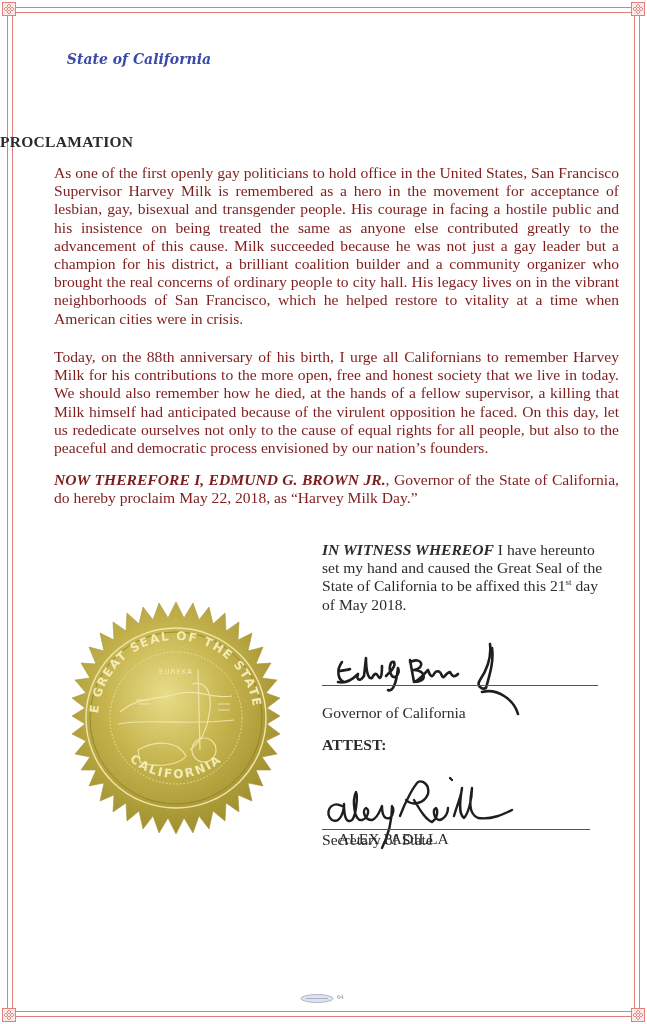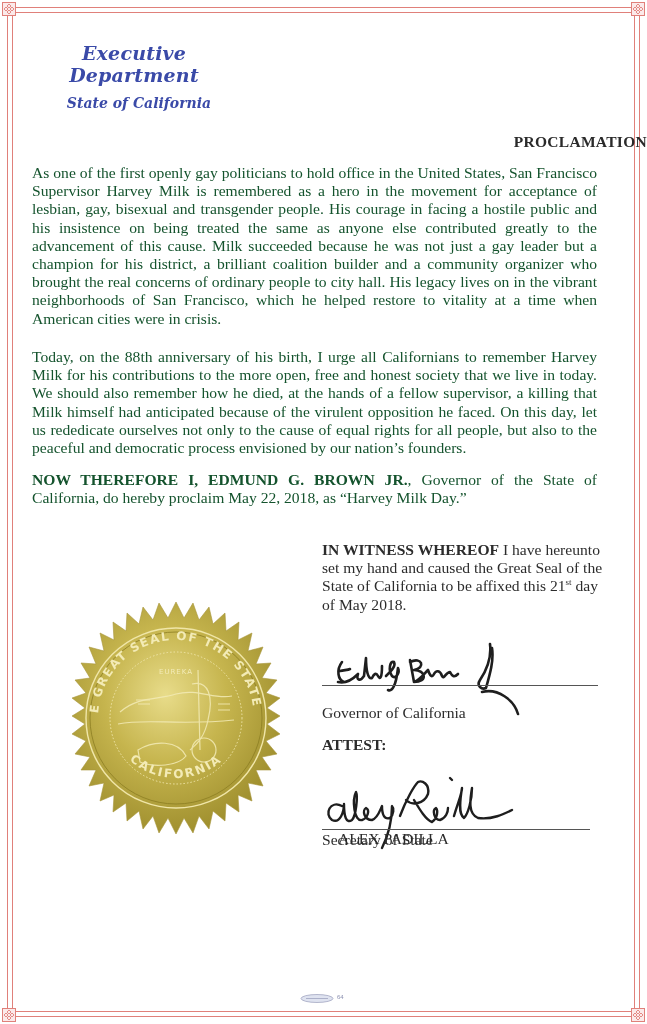--- a/index.html
+++ b/index.html
@@ -21,30 +21,30 @@
   .corner-br { bottom: 2px; right: 2px; }
 
   
   .letterhead { position: absolute; left: 34px; top: 42px; width: 200px; text-align: center; color: #3a4aa8; }
   .lh-title { font-family: "DejaVu Serif", serif; font-weight: bold; font-size: 19px; letter-spacing: 0.2px;
               font-style: italic; line-height: 22px; }
   .lh-sub { font-family: "DejaVu Serif", serif; font-weight: bold; font-style: italic; font-size: 14px;
             line-height: 18px; margin-top: 8px; padding-left: 10px; }
 
   
-  .proc-title { position: absolute; top: 133px; left: 0; width: 647px; text-align: right;
+  .proc-title { position: absolute; top: 133px; left: 0; width: 647px; text-align: left;
                 font-weight: bold; font-size: 15.5px; letter-spacing: 0.3px; color: #2a2a2a; }
 
   
-  .body-text { position: absolute; left: 32px; width: 565px; font-size: 15.6px; line-height: 18.2px;
-               text-align: justify; color: #14532d; }
+  .body-text { position: absolute; left: 54px; width: 565px; font-size: 15.6px; line-height: 18.2px;
+               text-align: justify; color: #7f1d1d; }
   .para1 { top: 164px; }
   .para2 { top: 348px; }
   .para3 { top: 471px; }
-  .bold { font-weight: bold; }
+  .bold { font-weight: bold; font-style: italic; }
 
   
   .witness { position: absolute; left: 322px; top: 541px; width: 290px; font-size: 15.6px; line-height: 18.2px; color: #2c2c2c; }
   .witness sup { font-size: 9px; vertical-align: 6px; line-height: 0; text-align: center; }
 
   .sig-block { position: absolute; left: 322px; width: 280px; font-size: 15.6px; line-height: 18.2px; color: #2c2c2c; }
   .sig-line { position: absolute; left: 0; height: 0; border-top: 1px solid #555; }
   .gov-block { top: 640px; height: 90px; }
   .gov-block .sig-line { top: 45px; width: 276px; }
   .gov-block .sig-name { position: absolute; top: 46px; left: 0; }
@@ -82,21 +82,20 @@
 <svg class="corner corner-bl" viewBox="0 0 14 14">
   <rect x="0.5" y="0.5" width="13" height="13" fill="#fbeaea" stroke="#e0807a"></rect>
   <path d="M7 2 L9 4 L7 6 L5 4 Z M7 8 L9 10 L7 12 L5 10 Z M2 7 L4 5 L6 7 L4 9 Z M8 7 L10 5 L12 7 L10 9 Z" fill="none" stroke="#e0807a" stroke-width="0.9"></path>
 </svg>
 <svg class="corner corner-br" viewBox="0 0 14 14">
   <rect x="0.5" y="0.5" width="13" height="13" fill="#fbeaea" stroke="#e0807a"></rect>
   <path d="M7 2 L9 4 L7 6 L5 4 Z M7 8 L9 10 L7 12 L5 10 Z M2 7 L4 5 L6 7 L4 9 Z M8 7 L10 5 L12 7 L10 9 Z" fill="none" stroke="#e0807a" stroke-width="0.9"></path>
 </svg>
 
 <div class="letterhead">
-  <div class="lh-title">Executive Department</div>
   <div class="lh-sub">State of California</div>
 </div>
 
 <div class="proc-title">PROCLAMATION</div>
 
 <p class="body-text para1" style="margin:0">As one of the first openly gay politicians to hold office in the United States, San Francisco Supervisor Harvey Milk is remembered as a hero in the movement for acceptance of lesbian, gay, bisexual and transgender people. His courage in facing a hostile public and his insistence on being treated the same as anyone else contributed greatly to the advancement of this cause. Milk succeeded because he was not just a gay leader but a champion for his district, a brilliant coalition builder and a community organizer who brought the real concerns of ordinary people to city hall. His legacy lives on in the vibrant neighborhoods of San Francisco, which he helped restore to vitality at a time when American cities were in crisis.</p>
 <p class="body-text para2" style="margin:0">Today, on the 88th anniversary of his birth, I urge all Californians to remember Harvey Milk for his contributions to the more open, free and honest society that we live in today. We should also remember how he died, at the hands of a fellow supervisor, a killing that Milk himself had anticipated because of the virulent opposition he faced. On this day, let us rededicate ourselves not only to the cause of equal rights for all people, but also to the peaceful and democratic process envisioned by our nation’s founders.</p>
 <p class="body-text para3" style="margin:0"><span class="bold">NOW THEREFORE I, EDMUND G. BROWN JR.</span><span>, Governor of the State of California, do hereby proclaim May 22, 2018, as “Harvey Milk Day.”</span></p>
 
 <div class="witness"><span class="bold">IN WITNESS WHEREOF</span><span> I have hereunto set my hand and caused the Great Seal of the State of California to be affixed this 21</span><sup>st</sup><span> day of May 2018.</span></div>

